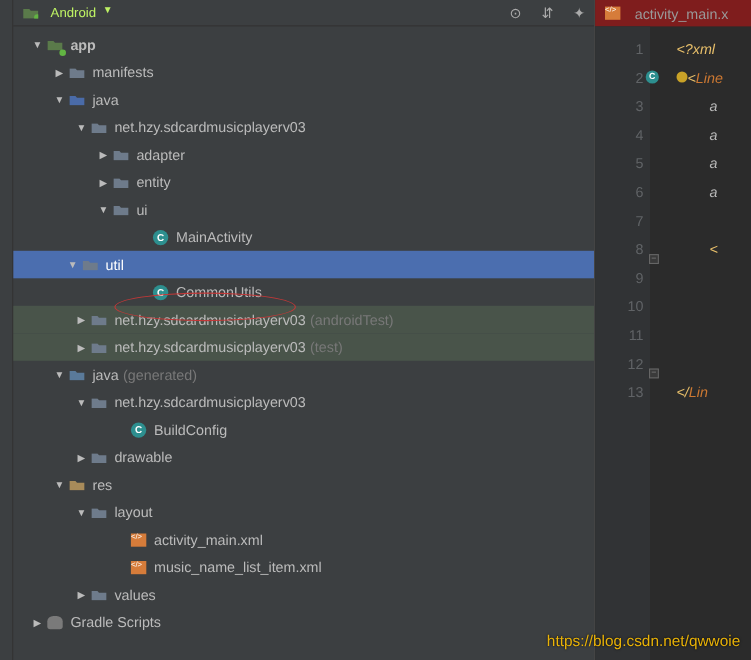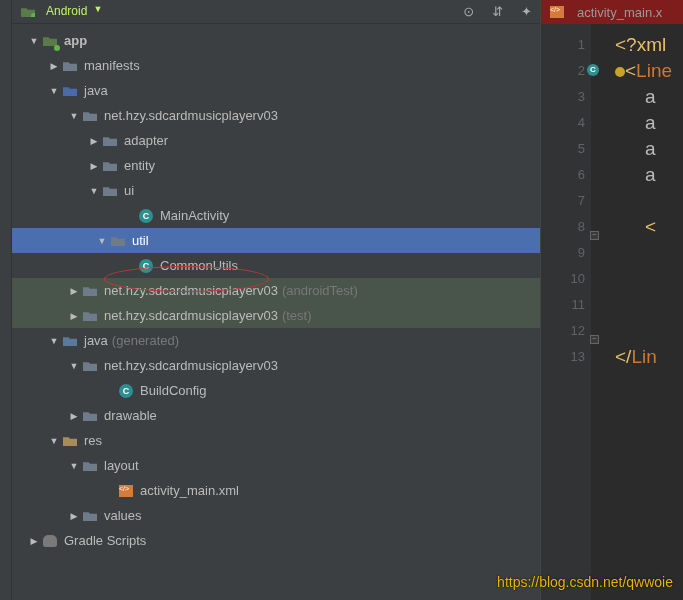--- a/index.html
+++ b/index.html
@@ -30,21 +30,21 @@
     .app-dot { position: relative; }
     .app-dot::after { content: ""; position: absolute; width: 6px; height: 6px; background: #62b543; border-radius: 50%; right: -2px; bottom: -2px; }
     .elephant { width: 14px; height: 12px; background: #7a7a7a; border-radius: 40% 40% 20% 20%; }
     .circle-highlight { position: absolute; border: 1.5px solid #c13838; border-radius: 50%; pointer-events: none; width: 165px; height: 26px; left: 92px; top: 242px; }
     .editor-wrap { flex: 1; display: flex; flex-direction: column; background: #2b2b2b; border-left: 1px solid #444; }
     .editor-tabs { height: 24px; background: #7f1d1d; display: flex; align-items: center; padding: 0 8px; color: #999; font-size: 13px; gap: 6px; overflow: hidden; }
     .gutter-code { display: flex; flex: 1; }
     .gutter { width: 50px; background: #313335; text-align: right; padding: 8px 6px 0 0; color: #606366; font-family: Consolas, monospace; font-size: 13px; line-height: 26px; position: relative; }
     .gutter-line { position: relative; }
     .gutter-icon { position: absolute; right: -14px; top: 6px; }
-    .code { flex: 1; padding: 8px 0 0 24px; font-family: Consolas, monospace; font-size: 19px; line-height: 26px; color: #a9b7c6; overflow: hidden; }
+    .code { flex: 1; padding: 8px 0 0 24px; font-family: Consolas, monospace; font-size: 13px; line-height: 26px; color: #a9b7c6; overflow: hidden; font-style: italic; }
     .tag { color: #e8bf6a; }
     .kw { color: #cc7832; }
     .attr { color: #bababa; }
     .watermark { position: absolute; bottom: 10px; right: 10px; color: #eab308; font-size: 14px; text-shadow: 0 0 2px #000; }
     .fold-ic { width: 9px; height: 9px; border: 1px solid #666; display: inline-flex; align-items: center; justify-content: center; font-size: 8px; color: #888; background: #3a3a3a; }
     .warn-dot { width: 10px; height: 10px; background: #c9a227; border-radius: 50%; display: inline-block; }
   </style>
 </head>
 <body>
 
@@ -116,21 +116,21 @@
         </span>
         <span>ui</span>
       </div>
     <div class="tree-row" style="padding-left:112px">
         <span class="arrow none"></span>
         <span class="ficon">
           <span class="circ c">C</span>
         </span>
         <span>MainActivity</span>
       </div>
-    <div class="tree-row selected" style="padding-left:84px">
+    <div class="tree-row selected" style="padding-left:48px">
         <span class="arrow down"></span>
         <span class="ficon">
           <span class="folder"></span>
         </span>
         <span>util</span>
       </div>
     <div class="tree-row" style="padding-left:112px">
         <span class="arrow none"></span>
         <span class="ficon">
           <span class="circ c">C</span>
@@ -195,20 +195,27 @@
           <span class="folder"></span>
         </span>
         <span>layout</span>
       </div>
     <div class="tree-row" style="padding-left:92px">
         <span class="arrow none"></span>
         <span class="ficon">
           <span class="xml-ic"></span>
         </span>
         <span>activity_main.xml</span>
+      </div>
+    <div class="tree-row" style="padding-left:92px">
+        <span class="arrow none"></span>
+        <span class="ficon">
+          <span class="xml-ic"></span>
+        </span>
+        <span>music_name_list_item.xml</span>
       </div>
     <div class="tree-row" style="padding-left:56px">
         <span class="arrow right"></span>
         <span class="ficon">
           <span class="folder"></span>
         </span>
         <span>values</span>
       </div>
     <div class="tree-row" style="padding-left:16px">
         <span class="arrow right"></span>

